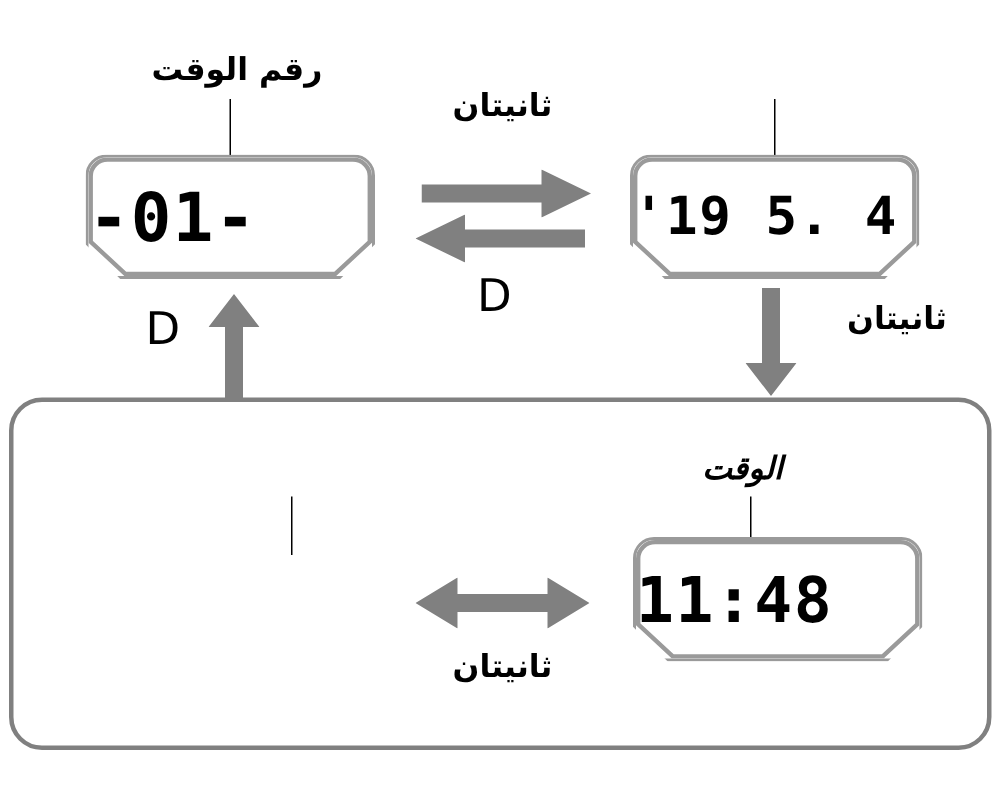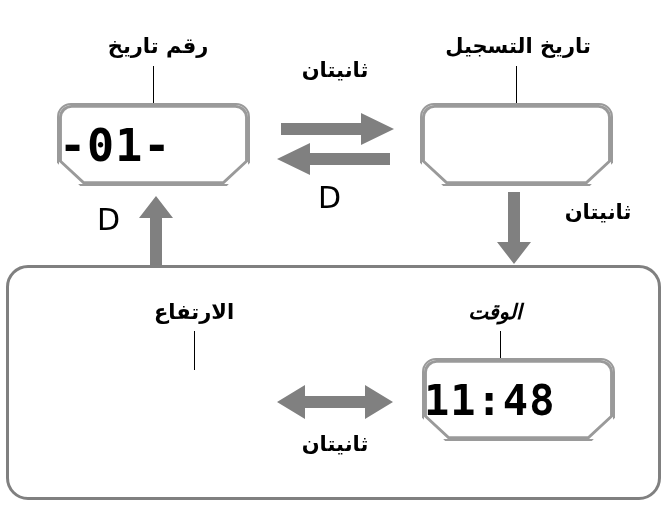--- a/index.html
+++ b/index.html
@@ -101,41 +101,41 @@
   .arrow {
     position: absolute;
   }
   .arrow svg { display: block; }
 </style>
 </head>
 <body>
 
 <div id="stage">
 
-  <div class="ar-label" style="left:78px; top:36px; width:160px;">رقم تاريخ</div>
+  <div class="ar-label" style="left:78px; top:36px; width:160px;">رقم الوقت</div>
   <div class="tick" style="left:153px; top:66px; height:40px;"></div>
 
   <div class="lcd" style="left:57px; top:103px; width:193px; height:83px;">
     <div class="lcd-outline">
       <svg viewBox="0 0 193 83" preserveAspectRatio="none">
         <path d="M 13 1.5 H 180 A 11.5 11.5 0 0 1 191.5 13 V 59 L 168 81.5 H 25 L 1.5 59 V 13 A 11.5 11.5 0 0 1 13 1.5 Z" fill="none" stroke="#9a9a9a" stroke-width="3"></path>
       </svg>
     </div>
     <div class="lcd-value" style="font-size:45px;">-01-</div>
   </div>
 
-  <div class="ar-label" style="left:423px; top:36px; width:190px;">تاريخ التسجيل</div>
   <div class="tick" style="left:516px; top:66px; height:40px;"></div>
 
   <div class="lcd" style="left:420px; top:103px; width:193px; height:83px;">
     <div class="lcd-outline">
       <svg viewBox="0 0 193 83" preserveAspectRatio="none">
         <path d="M 13 1.5 H 180 A 11.5 11.5 0 0 1 191.5 13 V 59 L 168 81.5 H 25 L 1.5 59 V 13 A 11.5 11.5 0 0 1 13 1.5 Z" fill="none" stroke="#9a9a9a" stroke-width="3"></path>
       </svg>
     </div>
+    <div class="lcd-value" style="font-size:35px;">'19 5. 4</div>
   </div>
 
   <div class="ar-label" style="left:272px; top:60px; width:126px;">ثانيتان</div>
 
   <div class="arrow" style="left:281px; top:113px;">
     <svg width="113" height="32" viewBox="0 0 113 32">
       <path d="M 0 10 H 80 V 0 L 113 16 L 80 32 V 22 H 0 Z" fill="#808080"></path>
     </svg>
   </div>
 
@@ -158,21 +158,20 @@
   <div class="arrow" style="left:497px; top:192px;">
     <svg width="34" height="72" viewBox="0 0 34 72">
       <path d="M 11 0 V 50 H 0 L 17 72 L 34 50 H 23 V 0 Z" fill="#808080"></path>
     </svg>
   </div>
 
   <div class="ar-label" style="left:538px; top:202px; width:120px;">ثانيتان</div>
 
   <div class="group-box" style="left:6px; top:265px; width:655px; height:235px;"></div>
 
-  <div class="ar-label" style="left:128px; top:302px; width:132px;">الارتفاع</div>
   <div class="tick" style="left:194px; top:331px; height:39px;"></div>
 
 
   <div class="ar-label" style="left:443px; top:302px; width:104px;font-style:italic;">الوقت</div>
   <div class="tick" style="left:500px; top:331px; height:39px;"></div>
 
   <div class="lcd" style="left:422px; top:358px; width:193px; height:83px;">
     <div class="lcd-outline">
       <svg viewBox="0 0 193 83" preserveAspectRatio="none">
         <path d="M 13 1.5 H 180 A 11.5 11.5 0 0 1 191.5 13 V 59 L 168 81.5 H 25 L 1.5 59 V 13 A 11.5 11.5 0 0 1 13 1.5 Z" fill="none" stroke="#9a9a9a" stroke-width="3"></path>

